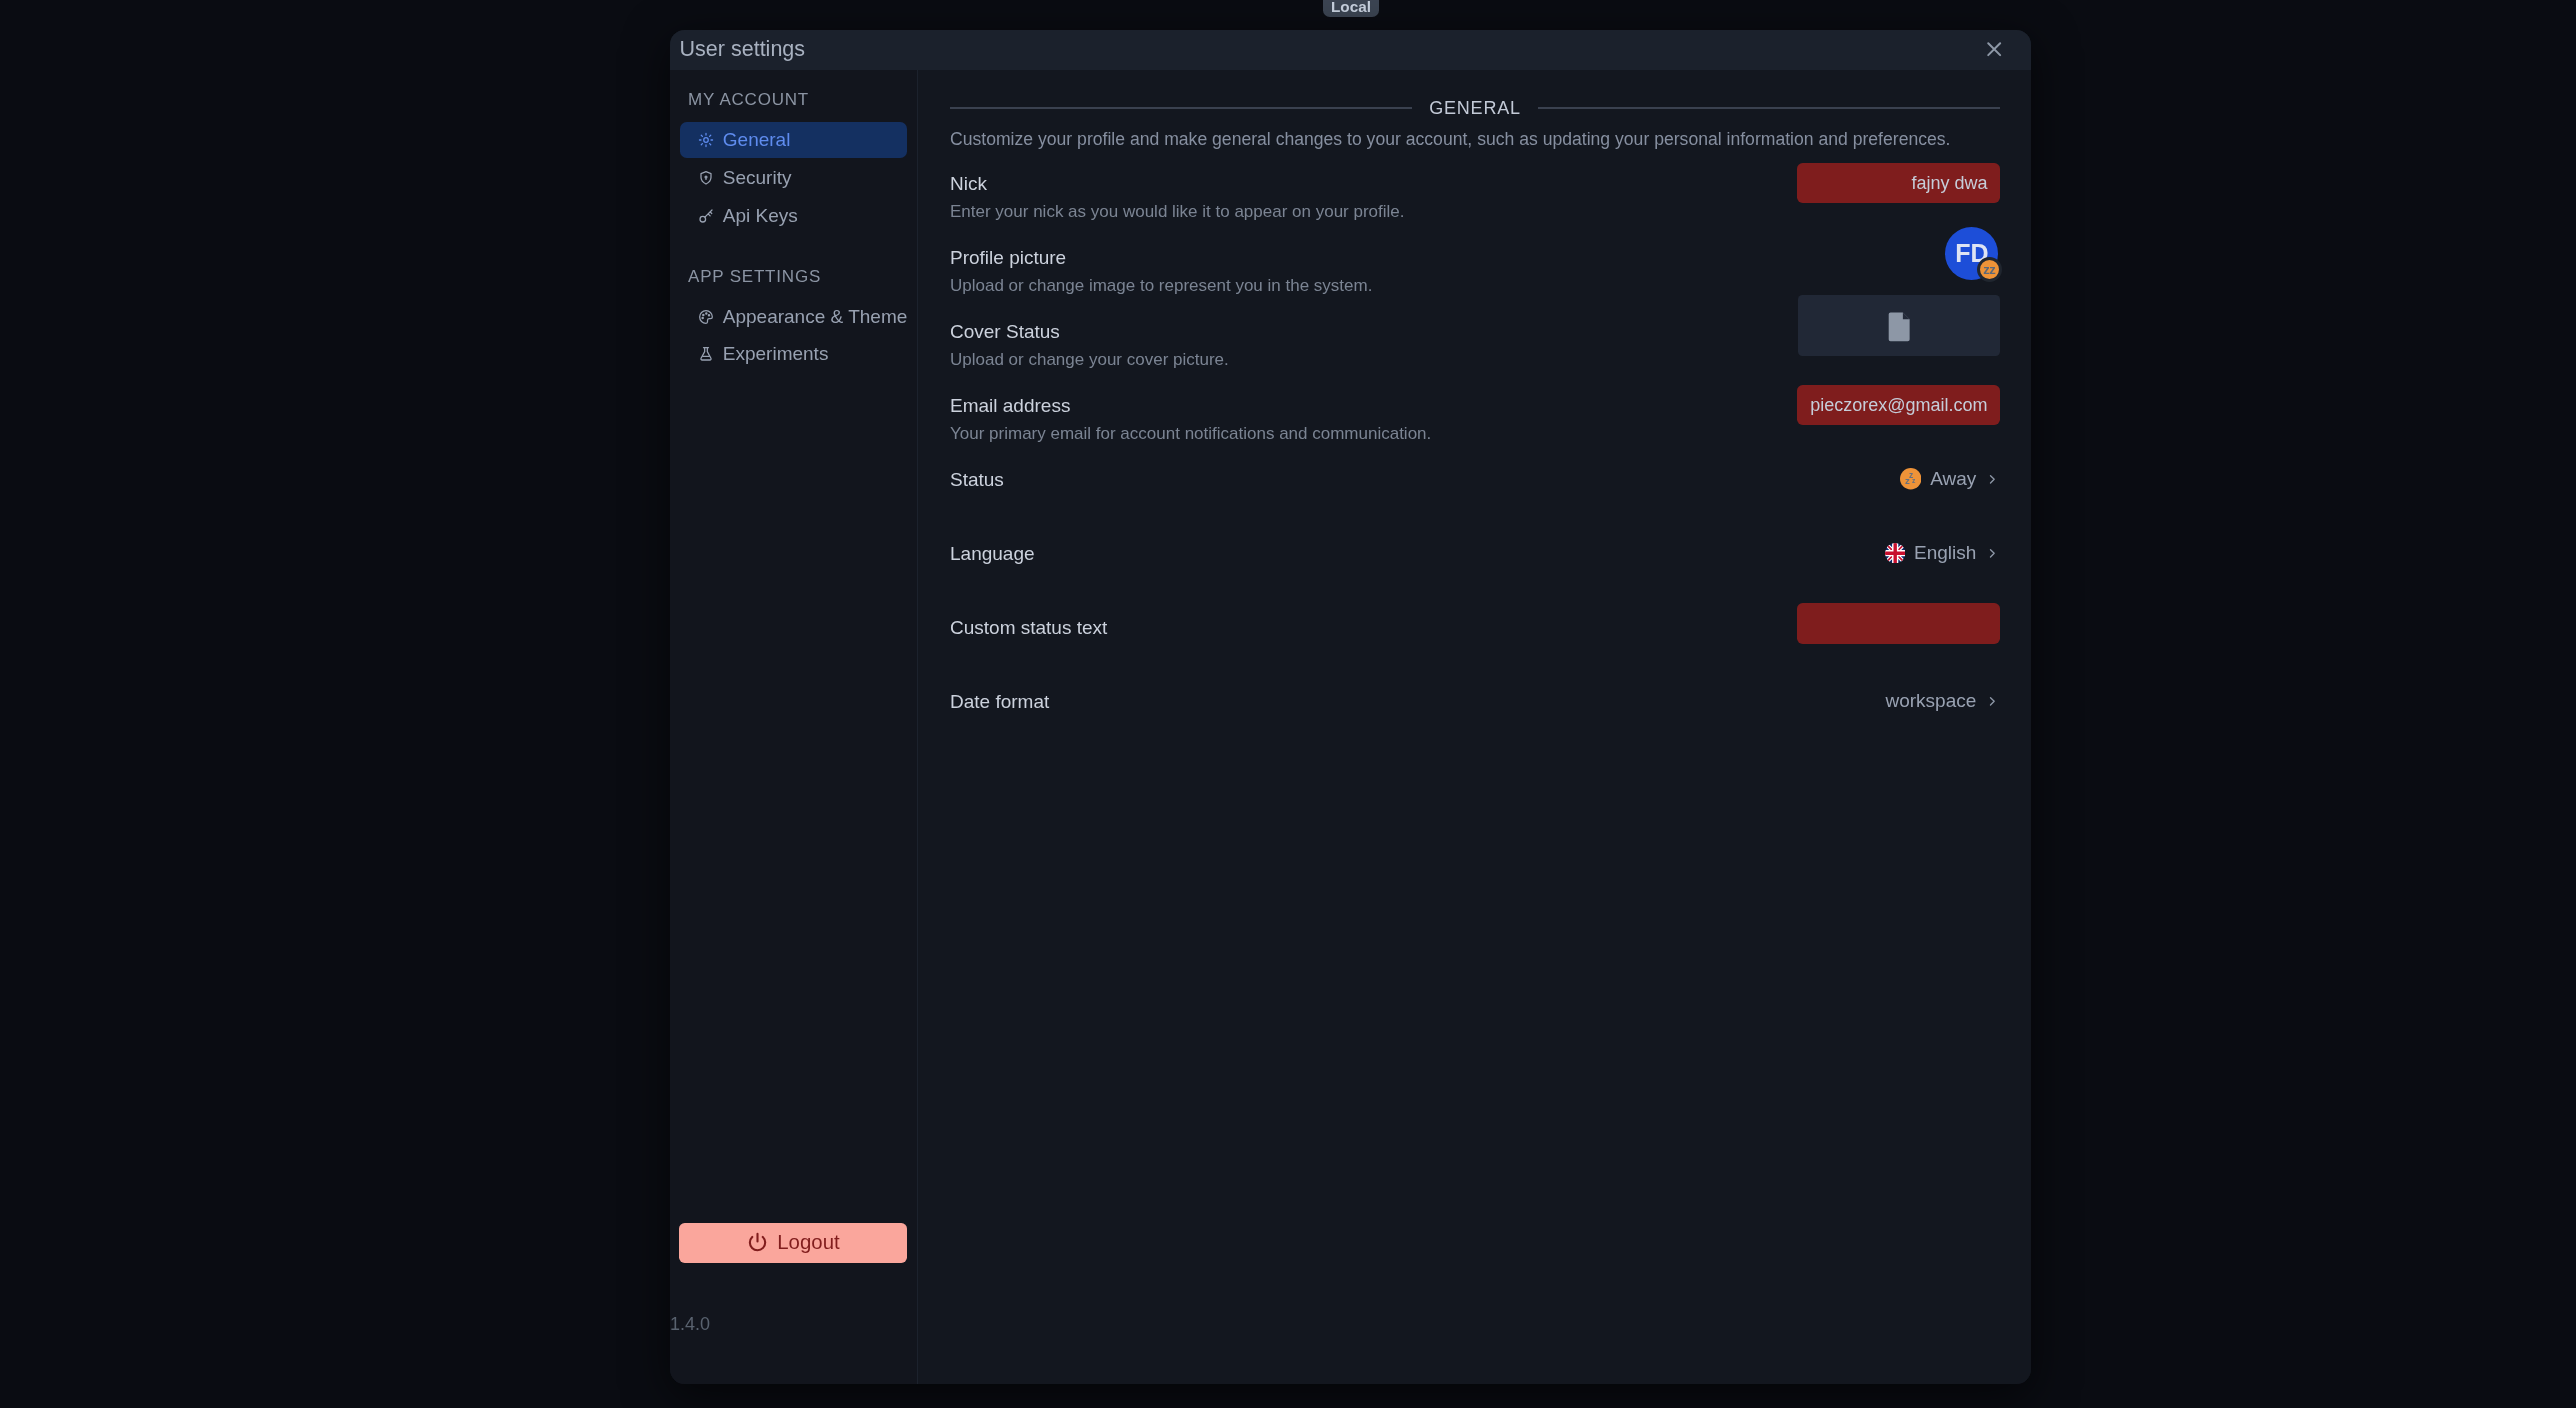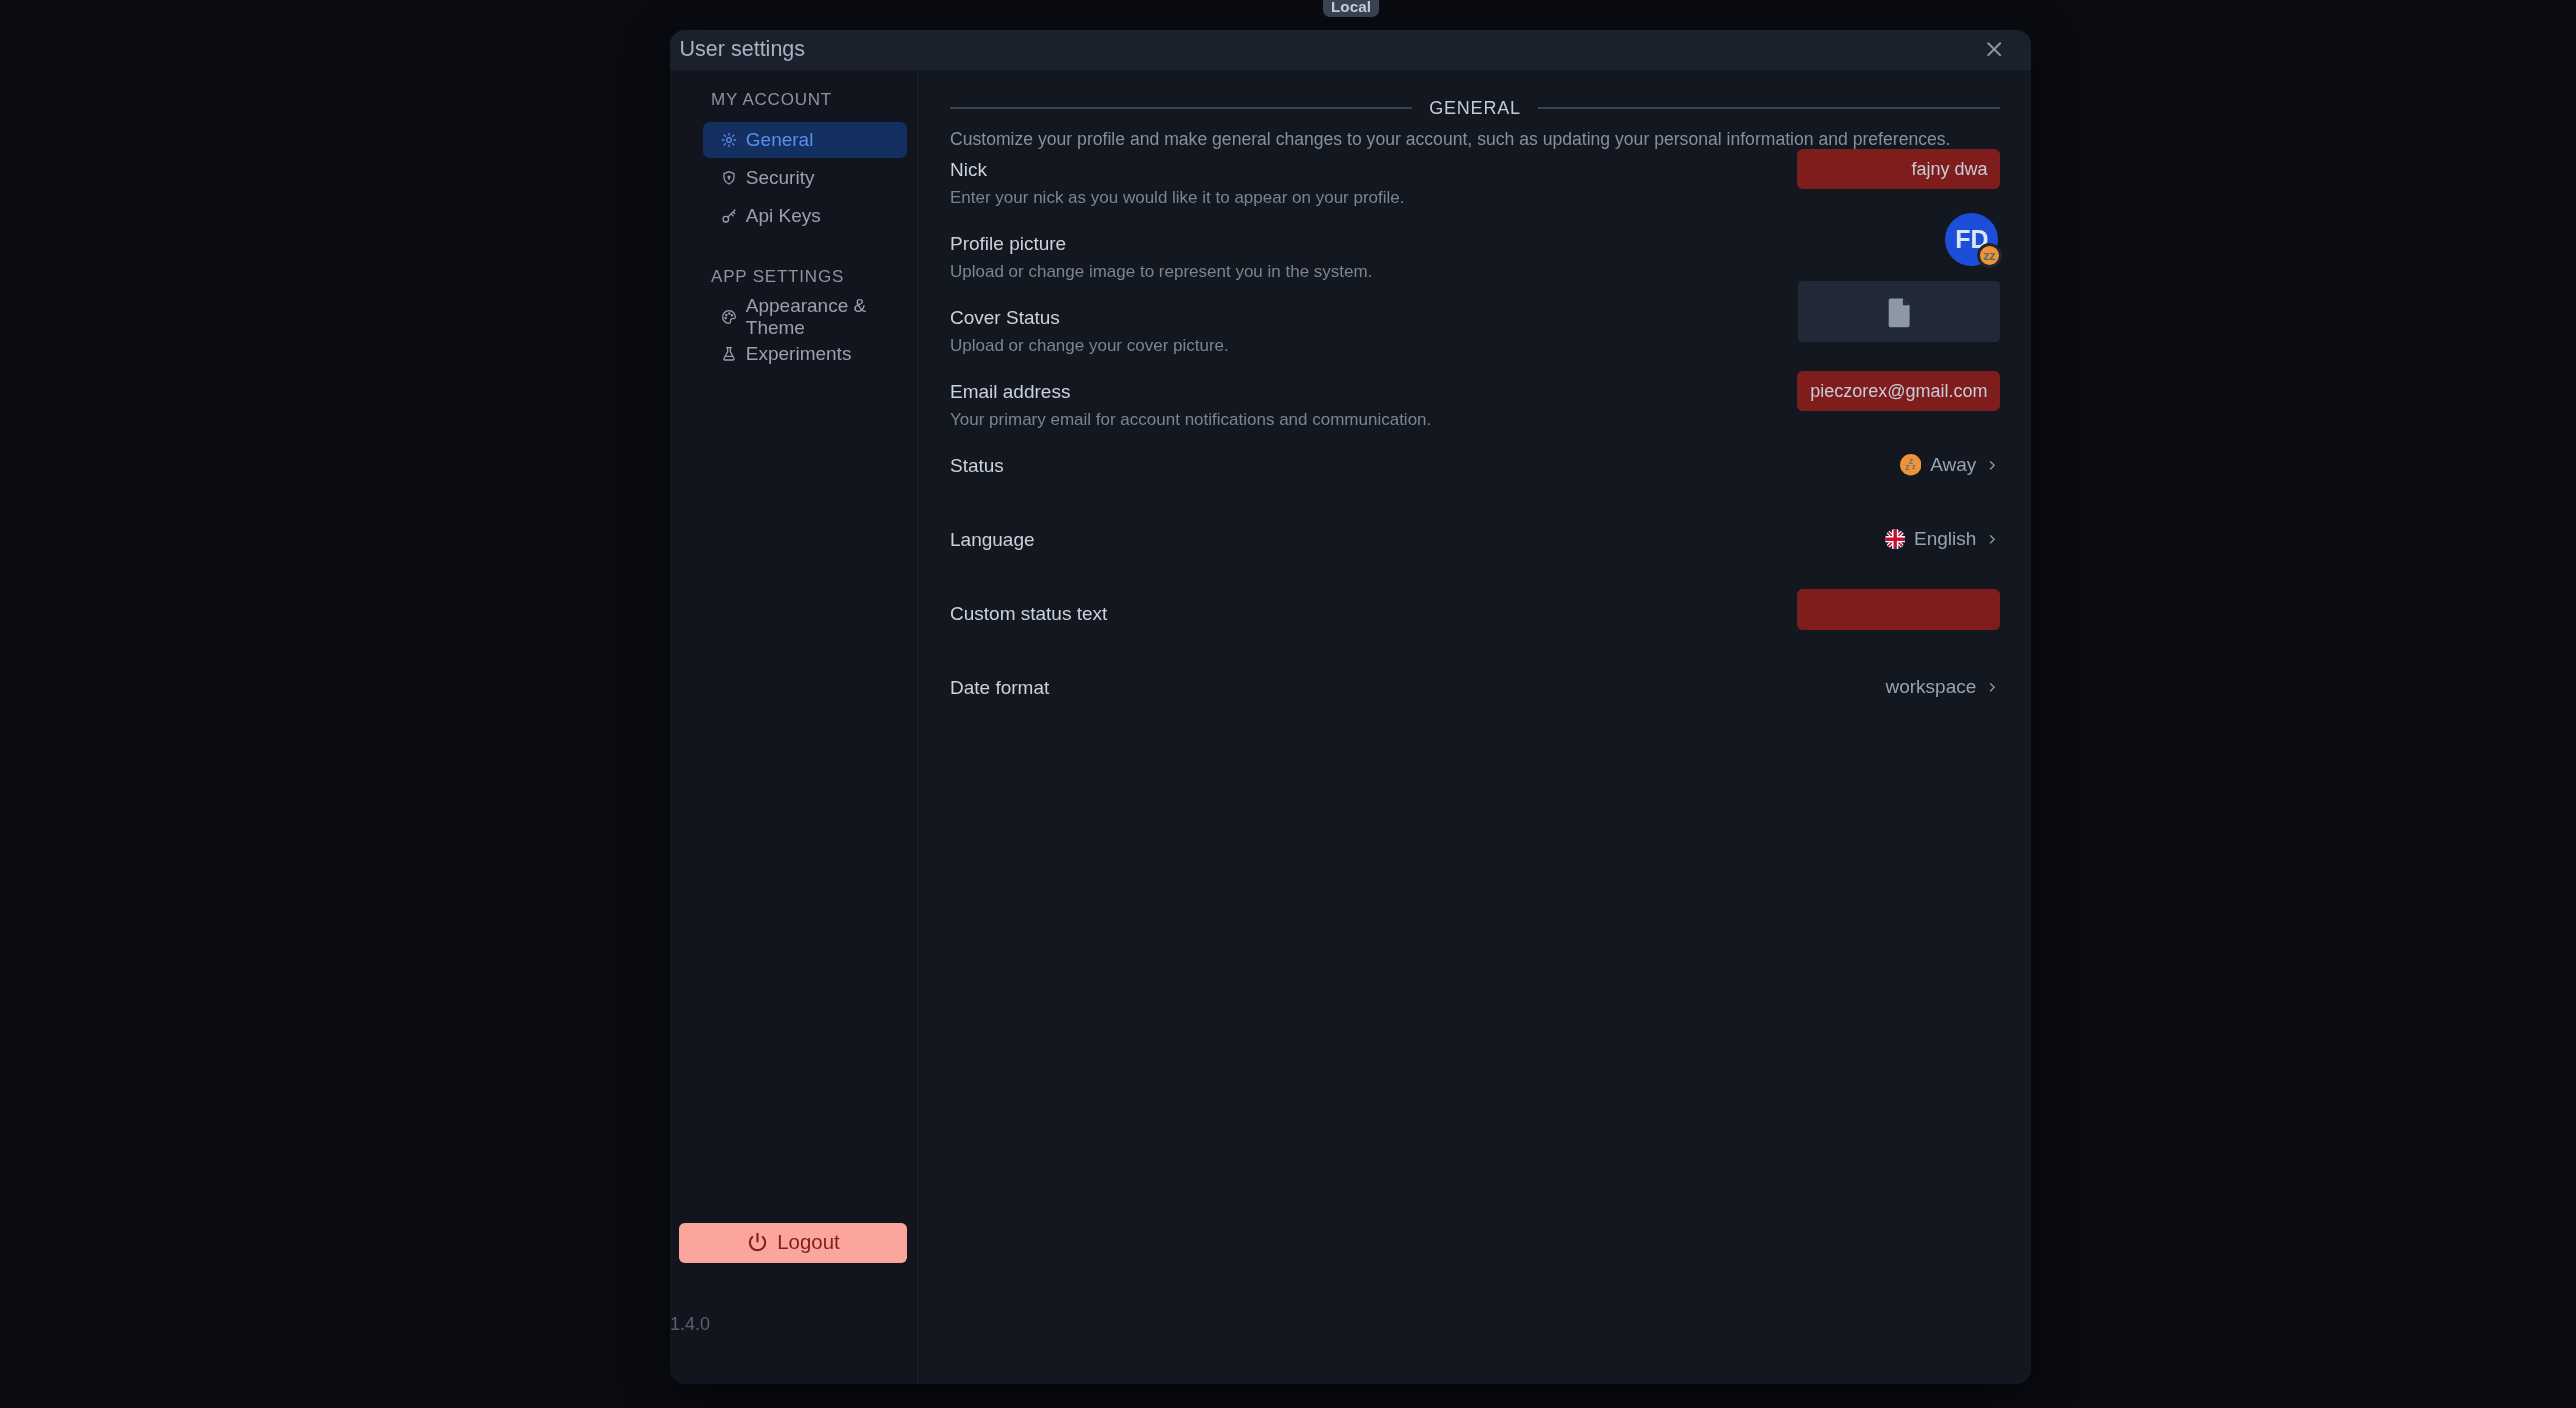--- a/index.html
+++ b/index.html
@@ -29,21 +29,21 @@
   }
   .titlebar .title{font-size:21.5px;color:#a8b1c0;}
   .close-btn{
     position:absolute;right:20.4px;top:50%;transform:translateY(-50%);
     width:32px;height:32px;display:flex;align-items:center;justify-content:center;
     cursor:pointer;border-radius:4.5px;
   }
   
   .sidebar{
     position:absolute;left:0;top:40px;bottom:0;width:248px;
-    background:#12151d;border-right:1.7px solid #1c222d;box-sizing:border-box;padding-left:23px;
+    background:#12151d;border-right:1.7px solid #1c222d;box-sizing:border-box;
   }
   .side-section-label{
     margin:20.4px 0 0 18px;font-size:17px;color:#8b94a3;letter-spacing:0.8px;
   }
   .side-items{margin:12.5px 9.6px 0 9.6px;display:flex;flex-direction:column;gap:1.7px;}
   .side-item{
     height:36px;border-radius:6.8px;display:flex;align-items:center;
     padding-left:18.7px;box-sizing:border-box;color:#98a1b1;font-size:19px;cursor:pointer;
   }
   .side-item .ic{width:16px;height:16px;margin-right:8.5px;display:flex;align-items:center;justify-content:center;}
@@ -65,21 +65,21 @@
     background:#13171f;padding:0 31px;box-sizing:border-box;overflow:hidden;
   }
   .section-head{
     margin-top:27px;height:23px;display:flex;align-items:center;
   }
   .section-head .line{flex:1;height:1.1px;background:#3a414f;}
   .section-head .txt{
     margin:0 17px;font-size:18px;color:#c3cad7;letter-spacing:0.8px;
   }
   .section-desc{margin-top:9px;font-size:17.6px;color:#868fa0;}
-  .rows{margin-top:8px;}
+  .rows{margin-top:22px;}
   .row{position:relative;height:74px;}
   .row .lbl{font-size:19px;color:#ccd2dd;line-height:23px;}
   .row .help{margin-top:7.4px;font-size:17px;color:#7b8493;line-height:20.4px;}
   .ctl{position:absolute;right:0;}
   .text-input{
     width:203px;height:40px;top:-8.5px;background:#7f1d1d;border-radius:5.7px;
     display:flex;align-items:center;justify-content:flex-end;
     padding:0 12.5px;box-sizing:border-box;color:#c6cdd9;font-size:18px;
   }
   .avatar{

